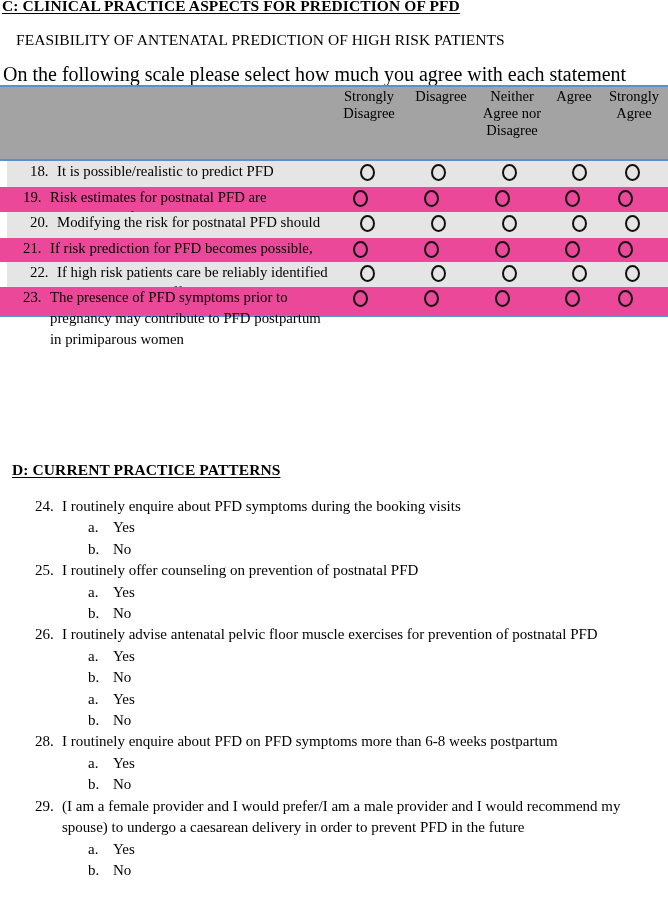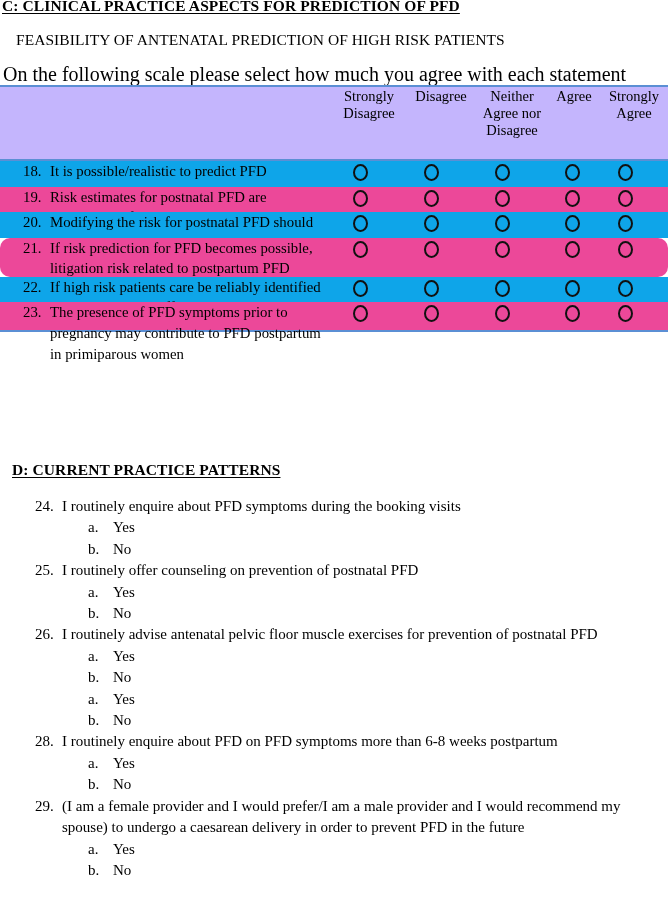--- a/index.html
+++ b/index.html
@@ -64,41 +64,42 @@
     left: 0px;
     top: 85px;
     width: 668px;
     border-top: 2px solid #5b8fd4;
     border-bottom: 2px solid #5b8fd4;
   }
   .likert-header {
     position: relative;
     height: 72px;
     border-bottom: 2px solid #5b8fd4;
-    background: #c4b5fd;
+    background: #a3a3a3;
   }
   .col-head {
     position: absolute;
     top: 1px;
     font-size: 14.5px;
     line-height: 17px;
     text-align: center;
   }
   .col-head.c0 { left: 331px; width: 76px; }
   .col-head.c1 { left: 404px; width: 74px; }
   .col-head.c2 { left: 473px; width: 78px; }
   .col-head.c3 { left: 546px; width: 56px; }
   .col-head.c4 { left: 600px; width: 68px; }
 
   .likert-row {
     position: relative;
     background: #ec4899;
   }
   .likert-row.shaded {
-    background: #0ea5e9;
+    background: #e5e5e5;
+    margin-left: 7px;
   }
   .row-label {
     position: absolute;
     left: 23px;
     top: 0px;
     width: 300px;
     font-size: 14.8px;
     line-height: 20.6px;
   }
   .row-label .num {
@@ -225,21 +226,21 @@
             <span class="txt">Modifying the risk for postnatal PFD should be taken into consideration when providing antenatal care</span>
           </div>
           <div class="row-options">
             <div class="radio o0"></div>
             <div class="radio o1"></div>
             <div class="radio o2"></div>
             <div class="radio o3"></div>
             <div class="radio o4"></div>
           </div>
         </div>
-        <div class="likert-row" style="height: 39px; border-radius: 10px;">
+        <div class="likert-row" style="height: 24px;">
           <div class="row-label">
             <span class="num">21.</span>
             <span class="txt">If risk prediction for PFD becomes possible, litigation risk related to postpartum PFD might decrease</span>
           </div>
           <div class="row-options">
             <div class="radio o0"></div>
             <div class="radio o1"></div>
             <div class="radio o2"></div>
             <div class="radio o3"></div>
             <div class="radio o4"></div>

